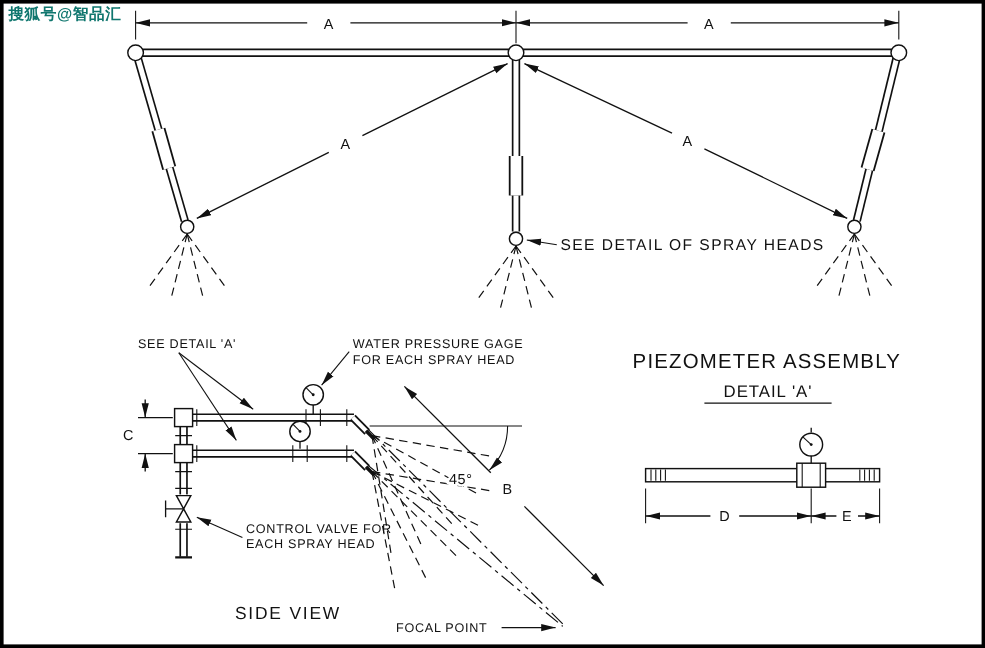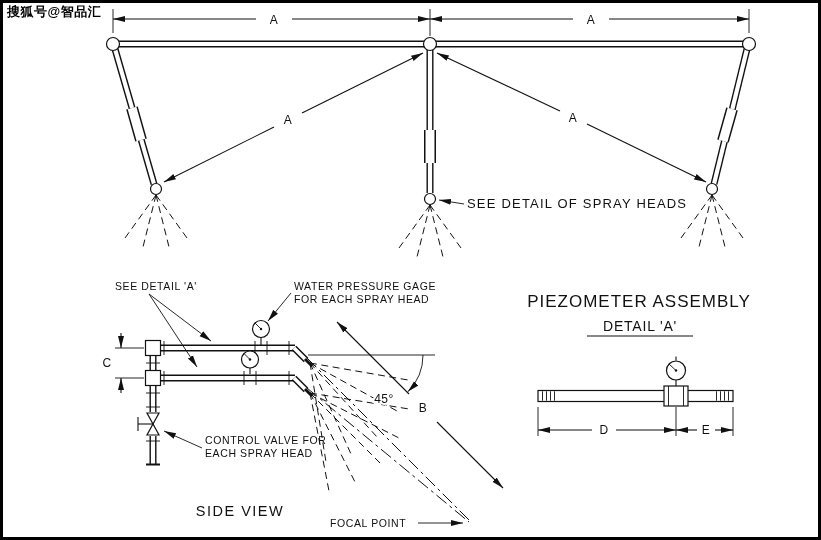--- a/index.html
+++ b/index.html
@@ -7,21 +7,21 @@
     position:relative;
     width:821px;height:540px;
     box-sizing:border-box;
     background:#fff;
     border:3px solid #000;
     overflow:hidden;
     font-family:"Liberation Sans",sans-serif;
   }
   .watermark{
     position:absolute;top:0px;left:4px;z-index:5;
-    font-size:13px;font-weight:600;color:#000000;
+    font-size:13px;font-weight:600;color:#0f766e;
     font-family:"Liberation Sans",sans-serif;
     letter-spacing:0.5px;
   }
   svg{display:block;}
   .ln{stroke:#111;stroke-width:1.1;fill:none;}
   .tn{stroke:#111;stroke-width:0.9;fill:none;}
   .dash{stroke:#111;stroke-width:1;stroke-dasharray:7 4.5;fill:none;}
   .cl{stroke:#111;stroke-width:1;stroke-dasharray:13 4 3 4;fill:none;}
   .po{stroke:#111;stroke-width:7;fill:none;}
   .pi{stroke:#fff;stroke-width:4.2;fill:none;}

